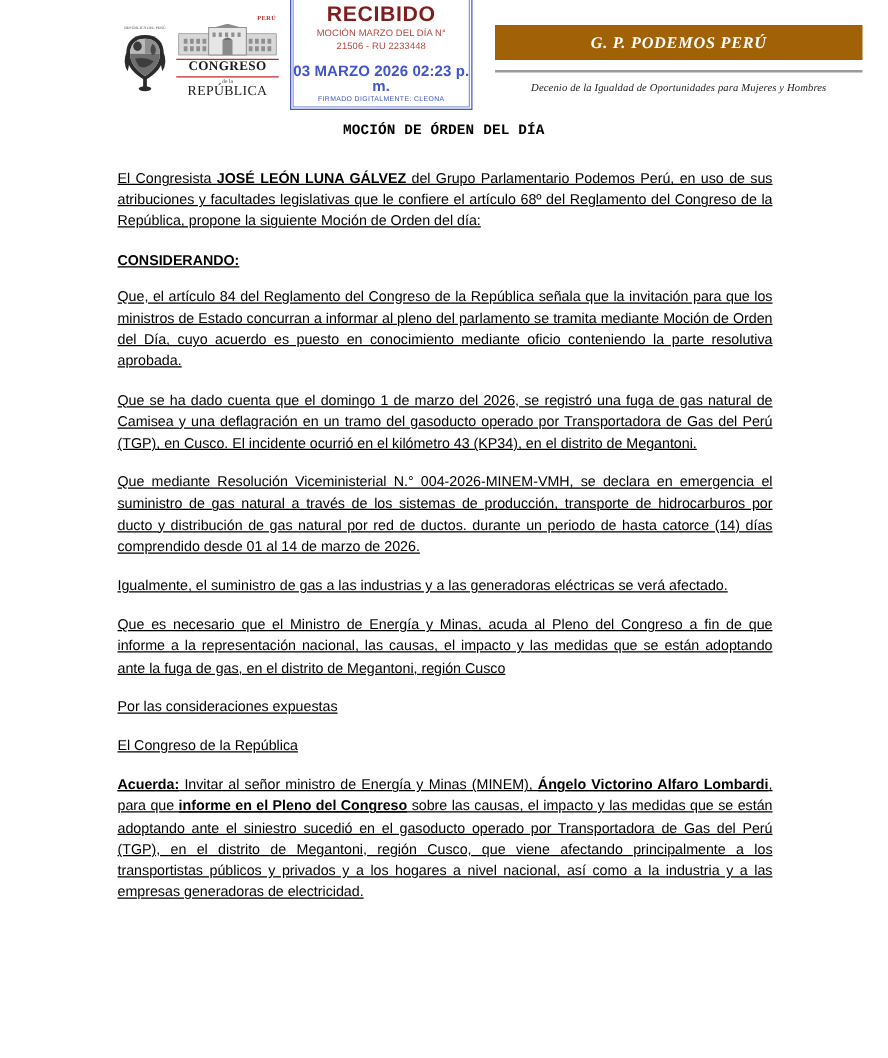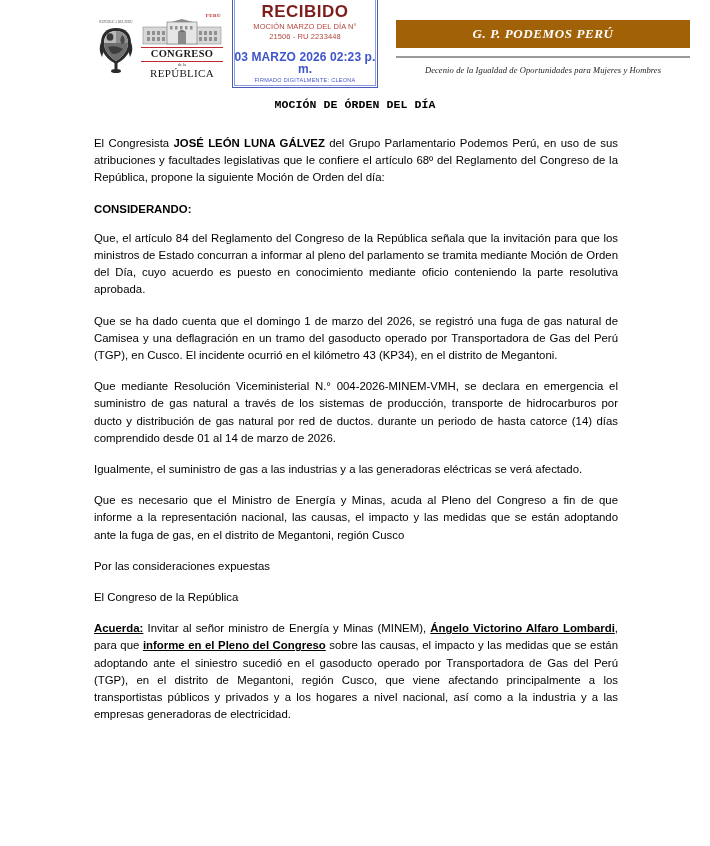--- a/index.html
+++ b/index.html
@@ -193,20 +193,21 @@
   .content {
     padding: 0 92px 0 94px;
   }
   p.para {
     font-family: "Liberation Sans", sans-serif;
     font-size: 11.4px;
     line-height: 17.2px;
     text-align: justify;
     margin: 0 0 14px 0;
     hyphens: none;
+    text-decoration: underline;
   }
   p.first { margin-top: 24px; }
   p.heading-para {
     font-weight: bold;
     text-align: left;
     margin-bottom: 12px;
   }
   .b { font-weight: bold; }
   .bu { font-weight: bold; text-decoration: underline; }
 </style>

